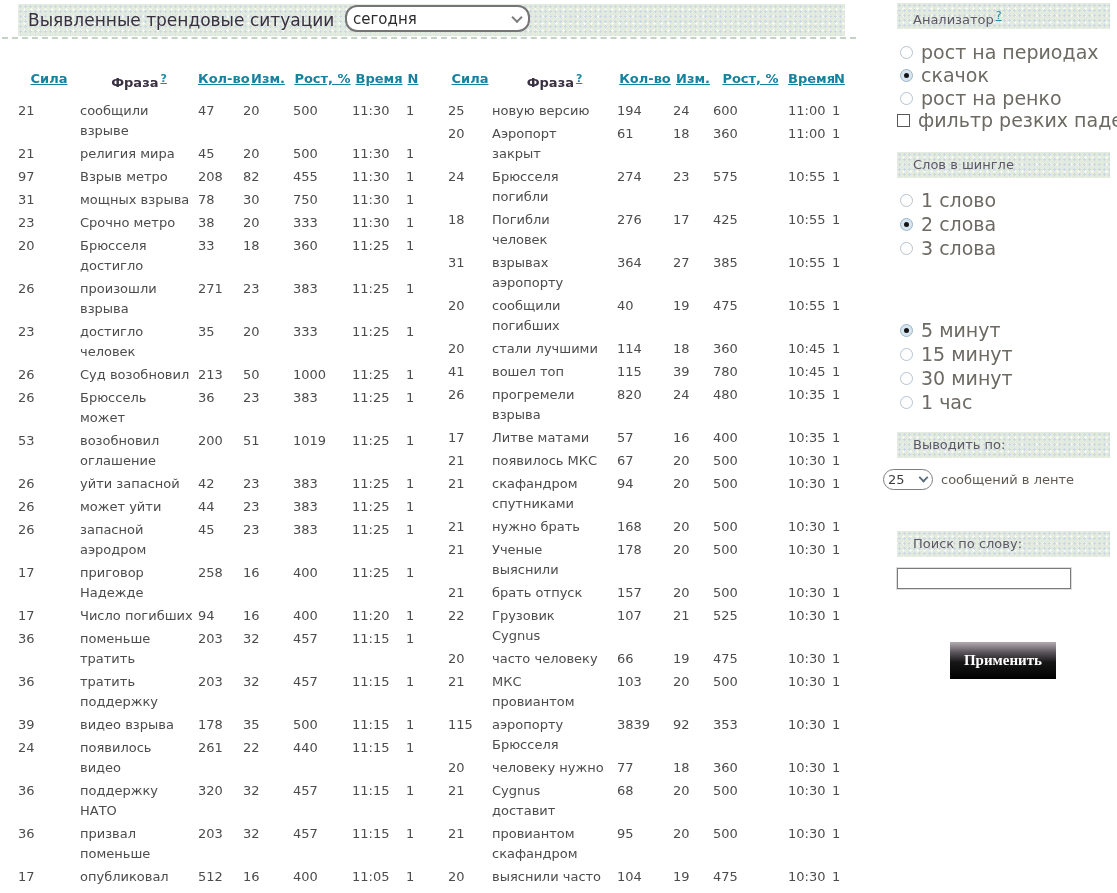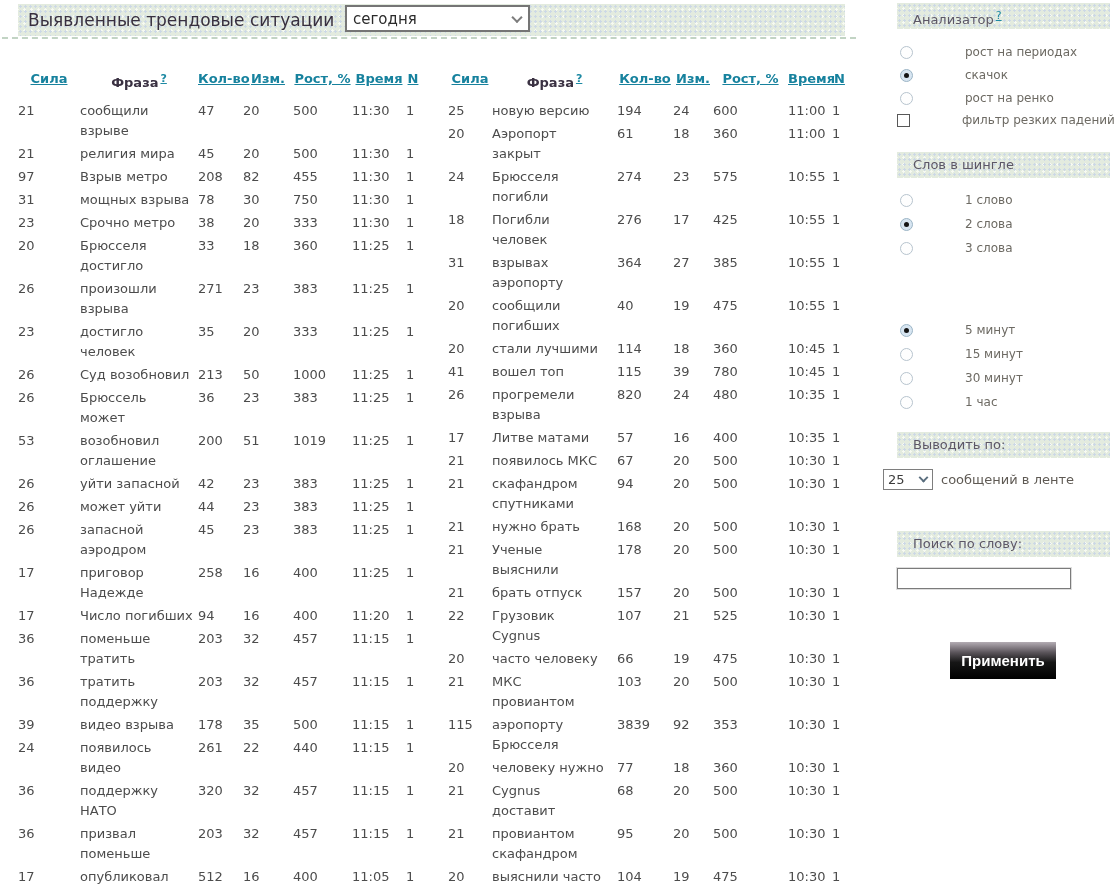--- a/index.html
+++ b/index.html
@@ -18,21 +18,21 @@
   }
 
   
   .title-bar { position:absolute; left:18px; top:4px; width:827px; height:32px; display:flex; align-items:center; }
   .page-title { font-size:17px; color:#372f3e; padding-left:10px; letter-spacing:0; }
   .sel { position:relative; display:inline-block; }
   .sel::after { content:''; position:absolute; right:9px; top:50%; width:6px; height:6px;
     border-right:2px solid #7d7d7d; border-bottom:2px solid #7d7d7d;
     transform:translateY(-70%) rotate(45deg); pointer-events:none; }
   .sel select { appearance:none; -webkit-appearance:none; -moz-appearance:none;
-    border:2px solid #757575; background:#fff; border-radius:0;
+    border:2px solid #757575; background:#fff; border-radius:12px;
     font-family:inherit; color:#2b2b2b; }
   .sel-big { position:absolute; left:327px; top:1px; }
   .sel-big select { width:185px; height:27px; font-size:15px; padding:1px 26px 1px 6px; }
   .dashed-sep { position:absolute; left:2px; top:37px; width:854px; height:0; border-top:2px dashed #c2d4c4; }
 
   
   table.trend { position:absolute; top:69px; border-collapse:collapse; table-layout:fixed; font-size:13px; }
   table.trend.left  { left:18px;  width:402px; }
   table.trend.right { left:448px; width:399px; }
   table.trend th { text-align:center; font-weight:bold; white-space:nowrap;
@@ -41,38 +41,38 @@
   th.phrase-h { color:#3a3142; text-decoration:none; }
   .help-sup { color:#1d89a3; text-decoration:underline; font-size:11px; vertical-align:super; margin-left:2px; cursor:pointer; }
   table.trend td { vertical-align:top; line-height:20px; padding:0 4px 3px 0; color:#4c4c4c; }
   td.phrase { color:#2792a7; white-space:pre-line; cursor:pointer; padding-right:10px; }
 
   
   .sidebar { position:absolute; left:880px; top:0; width:237px; height:628px; }
   .side-header { position:absolute; left:17px; width:213px; height:26px; line-height:26px;
     padding-left:16px; font-size:13px; color:#5d5766; }
   .opt-row { position:absolute; left:20px; display:flex; align-items:center; gap:8px; height:16px; }
-  .opt-label { font-size:12px; color:#6d6a63; white-space:nowrap;margin-left:44px; }
+  .opt-label { font-size:19px; color:#6d6a63; white-space:nowrap; }
   .radio { width:13px; height:13px; border-radius:50%; border:1px solid #b7c4ce; background:#fefefe;
     display:inline-block; position:relative; flex:0 0 13px; cursor:pointer; }
   .radio[data-checked="true"] { background:#d7e5f1; border-color:#9cb5c6; }
   .radio[data-checked="true"]::after { content:''; position:absolute; left:3px; top:3px;
     width:5px; height:5px; border-radius:50%; background:#141414; }
   .checkbox { width:13px; height:13px; border:1px solid #585858; background:#fff;
     display:inline-block; flex:0 0 13px; cursor:pointer; }
   .help-inline { color:#1d89a3; text-decoration:underline; font-size:13px; cursor:pointer; }
   .sel-small select { width:50px; height:21px; font-size:13px; padding:0 18px 0 4px; border:1px solid #7e7e7e; color:#3c3c3c; }
   .sel-small::after { right:6px; width:5px; height:5px; border-width:0 2px 2px 0; border-color:#5a6e7e; border-style:solid; }
   .suffix { font-size:13px; color:#5f5a54; }
   .search-input { position:absolute; left:17px; top:568px; width:174px; height:21px;
     border:1px solid #7b7b7b; box-shadow:0 0 0 1px #dedede; background:#fff;
     font-family:inherit; font-size:13px; padding:0 4px; color:#333; }
   .apply-btn { position:absolute; left:70px; top:642px; width:106px; height:37px; border:none;
     background:linear-gradient(180deg,#b3acb3 0%,#8e878e 12%,#5b555b 28%,#161616 55%,#000 100%);
-    color:#fff; font-family:Liberation Sans, sans-serif; font-size:15px; font-weight:bold; cursor:pointer; }
+    color:#fff; font-family:Liberation Serif, serif; font-size:15px; font-weight:bold; cursor:pointer; }
 </style>
 </head>
 <body>
 
 <div class="page">
 
   <div class="title-bar speckle">
     <span class="page-title">Выявленные трендовые ситуации</span>
     <span class="sel sel-big">
       <select>

